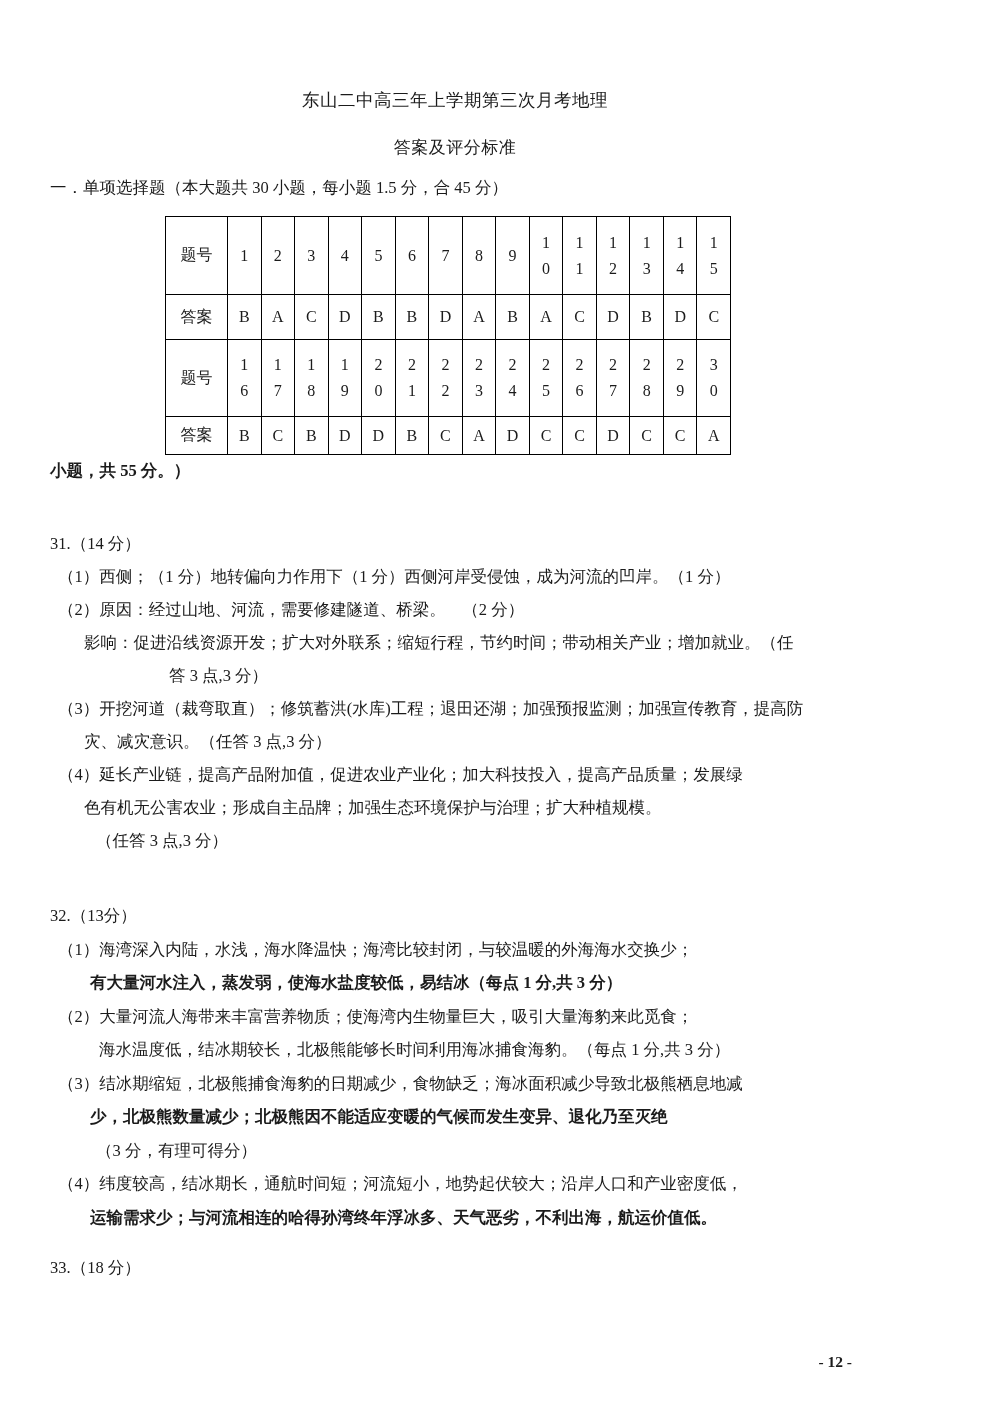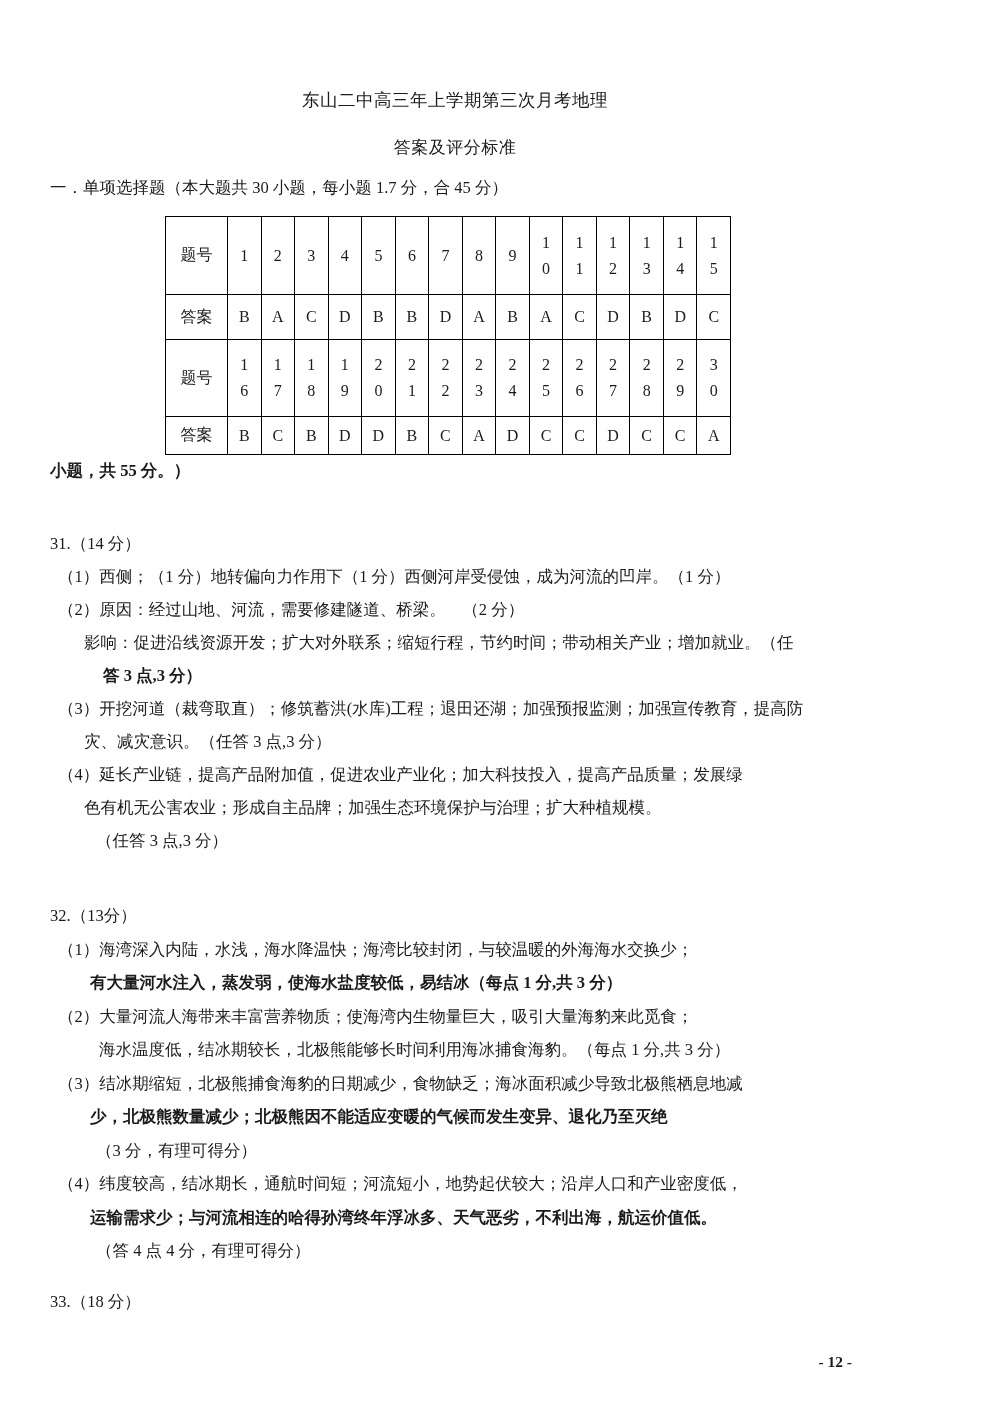--- a/index.html
+++ b/index.html
@@ -57,21 +57,21 @@
   .q31 { margin-top: 44px; }
   .q32 { margin-top: 42px; }
   .q32 .line { line-height: 33.5px; }
   .q33 { margin-top: 17px; }
 
   .ml-item { margin-left: 8px; }
   .ml-c34  { margin-left: 34px; }
   .ml-c40  { margin-left: 40px; font-weight: bold; }
   .ml-c49  { margin-left: 49px; }
   .ml-n46  { margin-left: 46px; }
-  .ml-d90  { margin-left: 53px; font-weight: bold; }
+  .ml-d90  { margin-left: 119px; }
 
   .page-footer {
     position: absolute;
     top: 1352px;
     right: 140px;
     font-size: 15.5px;
     line-height: 20px;
     font-weight: bold;
   }
 </style>
@@ -79,21 +79,21 @@
 <body>
 
 <div class="page">
   <div class="content">
 
     <div class="title-wrap">
       <div class="doc-title">东山二中高三年上学期第三次月考地理</div>
       <div class="doc-subtitle">答案及评分标准</div>
     </div>
 
-    <div class="sec1-heading">一．单项选择题（本大题共 30 小题，每小题 1.7 分，合 45 分）</div>
+    <div class="sec1-heading">一．单项选择题（本大题共 30 小题，每小题 1.5 分，合 45 分）</div>
 
     <table class="answer-table">
       <colgroup>
         <col class="label-col">
         <col>
           <col>
           <col>
           <col>
           <col>
           <col>
@@ -202,21 +202,20 @@
       <div class="line">32.（13分）</div>
       <div class="line ml-item">（1）海湾深入内陆，水浅，海水降温快；海湾比较封闭，与较温暖的外海海水交换少；</div>
       <div class="line ml-c40">有大量河水注入，蒸发弱，使海水盐度较低，易结冰（每点 1 分,共 3 分）</div>
       <div class="line ml-item">（2）大量河流人海带来丰富营养物质；使海湾内生物量巨大，吸引大量海豹来此觅食；</div>
       <div class="line ml-c49">海水温度低，结冰期较长，北极熊能够长时间利用海冰捕食海豹。（每点 1 分,共 3 分）</div>
       <div class="line ml-item">（3）结冰期缩短，北极熊捕食海豹的日期减少，食物缺乏；海冰面积减少导致北极熊栖息地减</div>
       <div class="line ml-c40">少，北极熊数量减少；北极熊因不能适应变暖的气候而发生变异、退化乃至灭绝</div>
       <div class="line ml-n46">（3 分，有理可得分）</div>
       <div class="line ml-item">（4）纬度较高，结冰期长，通航时间短；河流短小，地势起伏较大；沿岸人口和产业密度低，</div>
       <div class="line ml-c40">运输需求少；与河流相连的哈得孙湾终年浮冰多、天气恶劣，不利出海，航运价值低。</div>
-      <div class="line ml-n46">（答 4 点 4 分，有理可得分）</div>
     </div>
 
     <div class="q33">
       <div class="line">33.（18 分）</div>
     </div>
 
   </div>
 
   <div class="page-footer">- 12 -</div>
 </div>

